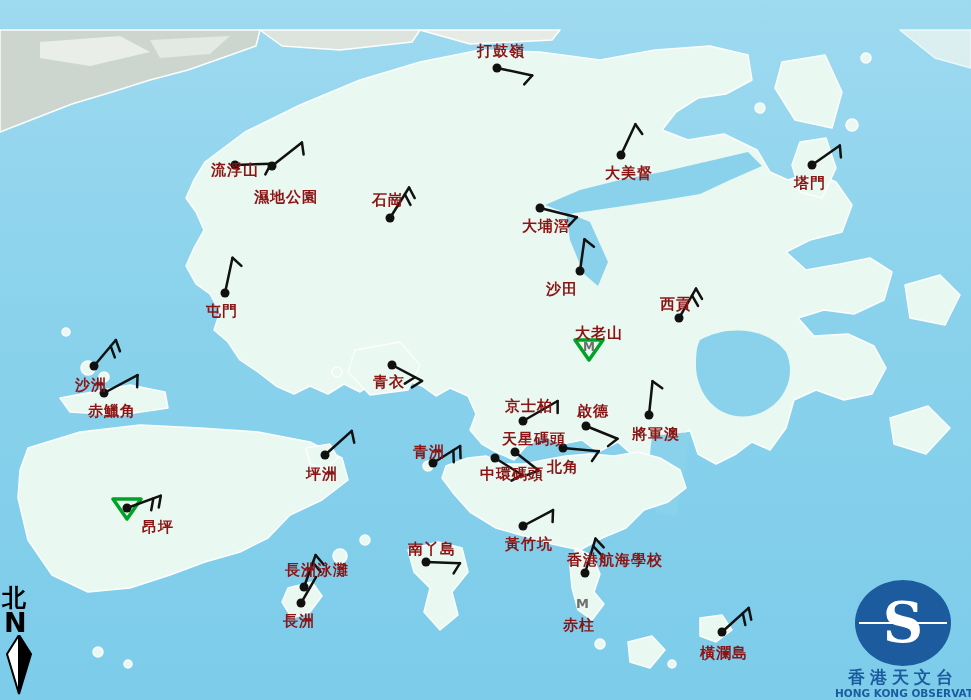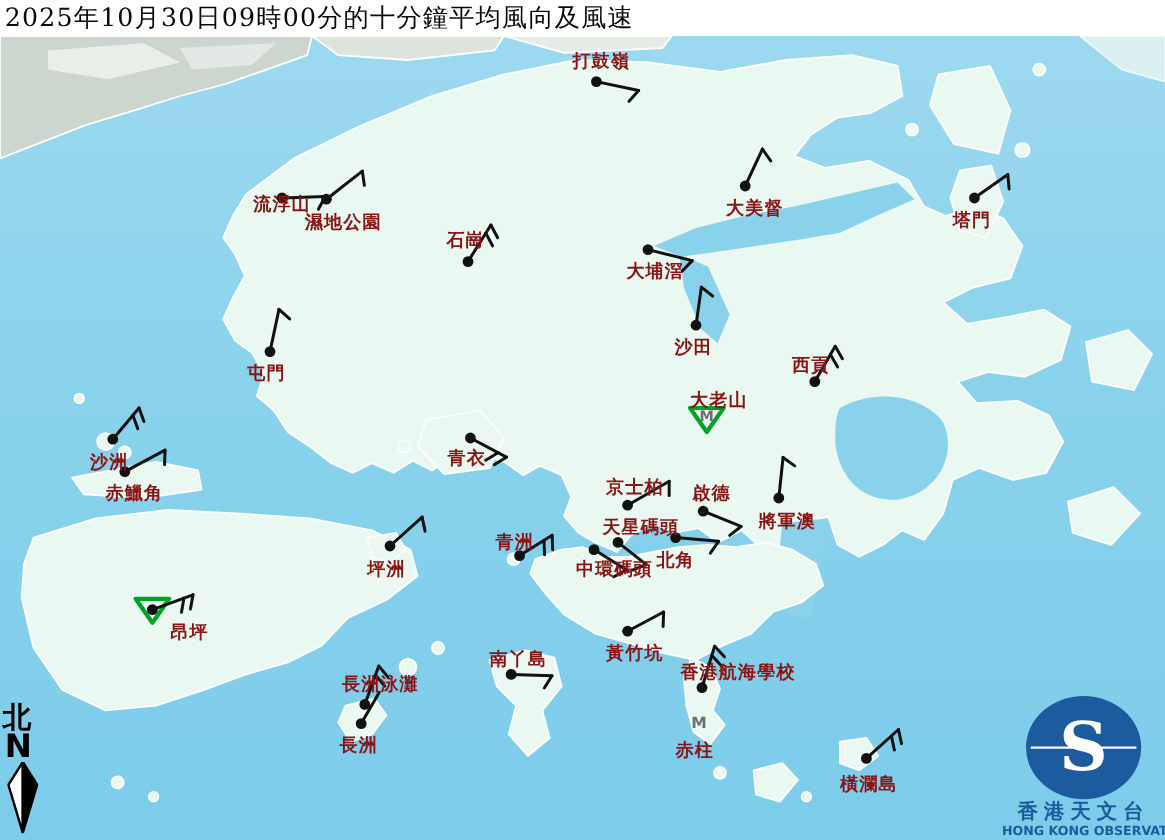--- a/index.html
+++ b/index.html
@@ -91,43 +91,40 @@
       <circle style="fill:var(--land)" cx="66" cy="332" r="4"></circle>
       <circle style="fill:var(--land)" cx="337" cy="372" r="5"></circle>
       <circle style="fill:var(--land)" cx="428" cy="466" r="5"></circle>
       <circle style="fill:var(--land)" cx="340" cy="556" r="7"></circle>
       <circle style="fill:var(--land)" cx="365" cy="540" r="5"></circle>
       <circle style="fill:var(--land)" cx="98" cy="652" r="5"></circle>
       <circle style="fill:var(--land)" cx="128" cy="664" r="4"></circle>
     </g>
   </svg>
 
-  <div class="titlebar">
-    <span>2025年10月30日09時00分的十分鐘平均風向及風速</span>
-  </div>
 
   <div class="stations" id="stations-layer">
       <svg class="barb-svg" width="120" height="120" style="left: 437px; top: 8px;">
         <circle cx="60" cy="60" r="4.5" fill="#111111"></circle>
         <line x1="60" y1="60" x2="95.213313626417" y2="67.48482086943933" stroke="#111111" stroke-width="2.5" stroke-linecap="round"></line>
         <line x1="95.213313626417" y1="67.48482086943933" x2="87.18374635011071" y2="76.40255877516806" stroke="#111111" stroke-width="2.5" stroke-linecap="round"></line>
       </svg>
       <span class="station-label" style="left: 477px; top: 42px;">打鼓嶺</span>
       <svg class="barb-svg" width="120" height="120" style="left: 175px; top: 105px;">
         <circle cx="60" cy="60" r="4.5" fill="#111111"></circle>
         <line x1="60" y1="60" x2="95.97806977268745" y2="58.74361811870996" stroke="#111111" stroke-width="2.5" stroke-linecap="round"></line>
         <line x1="95.97806977268745" y1="58.74361811870996" x2="90.34441101925675" y2="69.33898923301709" stroke="#111111" stroke-width="2.5" stroke-linecap="round"></line>
       </svg>
       <span class="station-label" style="left: 211px; top: 140px; margin-top: 21px;">流浮山</span>
       <svg class="barb-svg" width="120" height="120" style="left: 212px; top: 106px;">
         <circle cx="60" cy="60" r="4.5" fill="#111111"></circle>
         <line x1="60" y1="60" x2="89.94440863705543" y2="36.604863937624984" stroke="#111111" stroke-width="2.5" stroke-linecap="round"></line>
         <line x1="89.94440863705543" y1="36.604863937624984" x2="91.61448584857622" y2="48.48808076252383" stroke="#111111" stroke-width="2.5" stroke-linecap="round"></line>
       </svg>
-      <span class="station-label" style="left: 254px; top: 176px;">濕地公園</span>
+      <span class="station-label" style="left: 254px; top: 188px;">濕地公園</span>
       <svg class="barb-svg" width="120" height="120" style="left: 330px; top: 158px;">
         <circle cx="60" cy="60" r="4.5" fill="#111111"></circle>
         <line x1="60" y1="60" x2="79.07709351239538" y2="29.470268538368664" stroke="#111111" stroke-width="2.5" stroke-linecap="round"></line>
         <line x1="79.07709351239538" y1="29.470268538368664" x2="84.71075226582607" y2="40.065639652675785" stroke="#111111" stroke-width="2.5" stroke-linecap="round"></line>
         <line x1="74.83773939852973" y1="36.254653307620075" x2="80.47139815196043" y2="46.850024421927195" stroke="#111111" stroke-width="2.5" stroke-linecap="round"></line>
       </svg>
       <span class="station-label" style="left: 372px; top: 191px;">石崗</span>
       <svg class="barb-svg" width="120" height="120" style="left: 561px; top: 95px;">
         <circle cx="60" cy="60" r="4.5" fill="#111111"></circle>
         <line x1="60" y1="60" x2="74.36902089918378" y2="29.185535240753904" stroke="#111111" stroke-width="2.5" stroke-linecap="round"></line>
@@ -144,21 +141,21 @@
         <circle cx="60" cy="60" r="4.5" fill="#111111"></circle>
         <line x1="60" y1="60" x2="96.87123759848787" y2="69.19303203278737" stroke="#111111" stroke-width="2.5" stroke-linecap="round"></line>
         <line x1="96.87123759848787" y1="69.19303203278737" x2="88.53533715297989" y2="77.82510963685118" stroke="#111111" stroke-width="2.5" stroke-linecap="round"></line>
       </svg>
       <span class="station-label" style="left: 522px; top: 217px;">大埔滘</span>
       <svg class="barb-svg" width="120" height="120" style="left: 520px; top: 211px;">
         <circle cx="60" cy="60" r="4.5" fill="#111111"></circle>
         <line x1="60" y1="60" x2="64.4535392307221" y2="28.31142180026975" stroke="#111111" stroke-width="2.5" stroke-linecap="round"></line>
         <line x1="64.4535392307221" y1="28.31142180026975" x2="73.90966827400277" y2="35.69935950417765" stroke="#111111" stroke-width="2.5" stroke-linecap="round"></line>
       </svg>
-      <span class="station-label" style="left: 562px; top: 280px;">沙田</span>
+      <span class="station-label" style="left: 546px; top: 280px;">沙田</span>
       <svg class="barb-svg" width="120" height="120" style="left: 165px; top: 233px;">
         <circle cx="60" cy="60" r="4.5" fill="#111111"></circle>
         <line x1="60" y1="60" x2="67.48482086943933" y2="24.786686373582995" stroke="#111111" stroke-width="2.5" stroke-linecap="round"></line>
         <line x1="67.48482086943933" y1="24.786686373582995" x2="76.40255877516806" y2="32.81625364988929" stroke="#111111" stroke-width="2.5" stroke-linecap="round"></line>
       </svg>
       <span class="station-label" style="left: 206px; top: 302px;">屯門</span>
       <svg class="barb-svg" width="120" height="120" style="left: 619px; top: 258px;">
         <circle cx="60" cy="60" r="4.5" fill="#111111"></circle>
         <line x1="60" y1="60" x2="77" y2="30.555136271329083" stroke="#111111" stroke-width="2.5" stroke-linecap="round"></line>
         <line x1="77" y1="30.555136271329083" x2="83" y2="40.94744111674235" stroke="#111111" stroke-width="2.5" stroke-linecap="round"></line>

